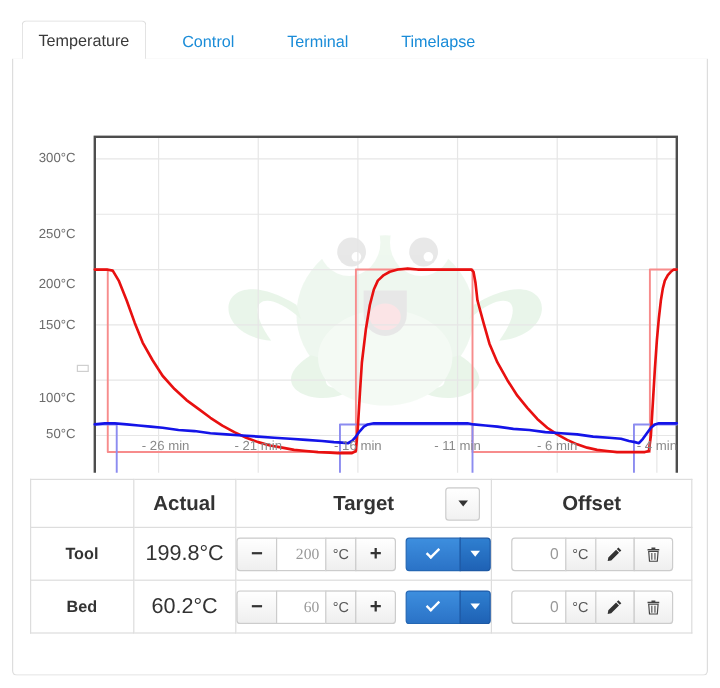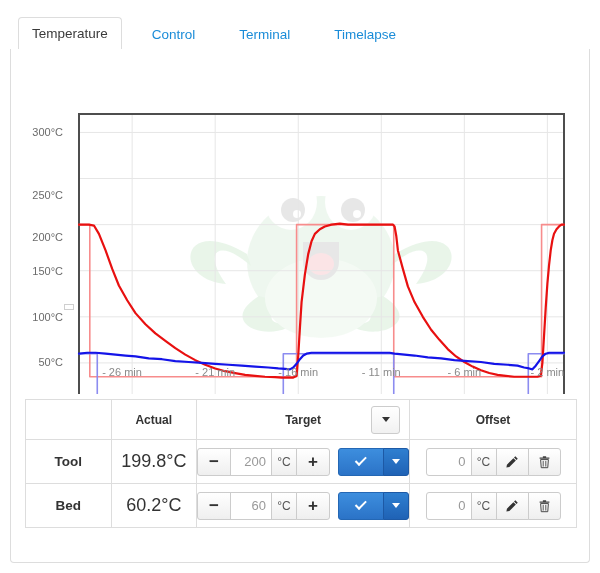--- a/index.html
+++ b/index.html
@@ -85,21 +85,21 @@
     width: 552px;
     border-collapse: collapse;
     font-size: 13px;
   }
   .temp-table th, .temp-table td {
     border: 1px solid #dddddd;
     padding: 0;
     vertical-align: middle;
   }
   .temp-table th {
-    height: 40px; font-weight: bold; color: #333333; font-size: 12px;
+    height: 40px; font-weight: bold; color: #333333; font-size: 17px;
     text-align: center; background: #ffffff;
   }
   .temp-table td { height: 44px; text-align: center; color: #333333; }
   .col-name { width: 93px; }
   .col-actual { width: 88px; }
   .col-target { width: 200px; }
   .col-offset { width: 171px; }
   .rowname { font-weight: bold; text-align: center; font-size: 13.5px; }
   .actualval { font-size: 18px; }
 
@@ -124,21 +124,21 @@
     width: 34px; height: 28px; border: 1px solid #cccccc;
     background: linear-gradient(#ffffff,#efefef);
     display: inline-flex; align-items: center; justify-content: center;
     font-size: 17px; font-weight: bold; color: #333333; cursor: pointer;
   }
   .minus { border-radius: 3px 0 0 3px; }
   .plus { border-radius: 0 3px 3px 0; }
   .numin {
     width: 42px; height: 28px; border: 1px solid #cccccc; background: #ffffff;
     text-align: right; padding: 0 5px; font-size: 13px; color: #999999;
-    font-family: Liberation Sans, sans-serif; outline: none;
+    font-family: Liberation Serif, serif; outline: none;
   }
   .unit {
     width: 26px; height: 28px; border: 1px solid #cccccc;
     background: linear-gradient(#ffffff,#efefef);
     display: inline-flex; align-items: center; justify-content: center;
     font-size: 12px; color: #555555;
   }
   .okbtn {
     width: 46px; height: 28px; background: linear-gradient(#3d8ede,#2b73c7);
     border: 1px solid #2467b4; border-radius: 3px 0 0 3px;
@@ -174,21 +174,21 @@
     <div class="tab"><span>Control</span></div>
     <div class="tab"><span>Terminal</span></div>
     <div class="tab"><span>Timelapse</span></div>
   </div>
 
   <div class="panel">
 
     <div class="chart-wrap">
       <div class="ylabels" id="ylabels">
           <div class="ylabel" style="top: 313px;">50°C</div>
-          <div class="ylabel" style="top: 268px;">100°C</div>
+          <div class="ylabel" style="top: 283px;">100°C</div>
           <div class="ylabel" style="top: 221.719px;">150°C</div>
           <div class="ylabel" style="top: 175.625px; margin-top: 12px;">200°C</div>
           <div class="ylabel" style="top: 129.531px; margin-top: 16px;">250°C</div>
           <div class="ylabel" style="top: 83.4375px;">300°C</div>
         </div>
       <svg class="chart-svg" id="chartsvg" width="580" height="345">
           <g opacity="0.30">
             <ellipse cx="310" cy="213" rx="74" ry="66" fill="#c9e7cb"></ellipse>
             <path d="M 236 205 C 170 165, 160 230, 215 235 C 190 200, 210 190, 240 217 Z" fill="#b7dfba"></path>
             <path d="M 384 205 C 450 165, 460 230, 405 235 C 430 200, 410 190, 380 217 Z" fill="#b7dfba"></path>
@@ -216,26 +216,26 @@
           <line x1="370.2945205479452" y1="65" x2="370.2945205479452" y2="360" stroke="#e6e6e6" stroke-width="1"></line>
           <line x1="453.3424657534246" y1="65" x2="453.3424657534246" y2="360" stroke="#e6e6e6" stroke-width="1"></line>
           <line x1="536.3904109589041" y1="65" x2="536.3904109589041" y2="360" stroke="#e6e6e6" stroke-width="1"></line>
           <rect x="68" y="65" width="485" height="295" fill="none" stroke="#4d4d4d" stroke-width="2"></rect>
           <path d="M68.00 175.63 L78.80 175.63 L78.80 327.73 L285.59 327.73 L285.59 175.63 L382.75 175.63 L382.75 327.73 L530.58 327.73 L530.58 175.63 L553.00 175.63" fill="none" stroke="#f78c8c" stroke-width="1.6" stroke-linejoin="round" stroke-linecap="round"></path>
           <path d="M68.00 304.69 L86.27 304.69 L86.27 358.16 L272.30 358.16 L272.30 304.69 L382.75 304.69 L382.75 358.16 L517.29 358.16 L517.29 304.69 L553.00 304.69" fill="none" stroke="#8c8cf0" stroke-width="1.6" stroke-linejoin="round" stroke-linecap="round"></path>
           <path d="M68.00 175.63 L77.97 175.63 L82.95 176.55 L87.93 184.84 L94.58 201.44 L101.22 219.88 L107.86 236.47 L116.17 251.22 L124.47 264.13 L134.44 275.19 L144.40 284.41 L154.37 291.78 L164.34 299.16 L174.30 305.61 L184.27 311.14 L194.23 315.75 L204.20 319.44 L214.16 322.20 L224.13 324.05 L234.10 325.89 L244.06 326.81 L254.03 327.73 L263.99 328.20 L270.64 328.66 L277.28 328.66 L282.26 328.66 L285.59 326.81 L287.25 306.53 L288.91 278.88 L290.57 253.06 L293.89 225.41 L297.21 205.13 L300.53 192.22 L303.86 184.84 L308.84 180.23 L313.82 177.47 L320.47 175.63 L328.77 174.70 L337.08 175.63 L353.68 175.63 L370.29 175.63 L378.60 175.63 L381.92 175.63 L383.58 177.47 L385.24 186.69 L386.90 201.44 L391.89 219.88 L396.87 237.39 L403.51 253.06 L411.82 267.81 L420.12 280.72 L428.43 290.86 L436.73 300.08 L445.04 307.45 L453.34 312.98 L461.65 317.59 L469.95 321.28 L478.26 324.05 L486.56 325.89 L494.87 326.81 L503.17 327.73 L511.48 327.73 L519.78 327.73 L526.42 327.73 L529.75 326.81 L531.41 313.91 L533.07 286.25 L534.73 258.59 L536.39 234.63 L538.05 216.19 L539.71 201.44 L541.37 191.30 L543.03 184.84 L545.53 180.23 L548.02 177.47 L550.51 175.63 L553.00 175.63" fill="none" stroke="#e81010" stroke-width="2.2" stroke-linejoin="round" stroke-linecap="round"></path>
           <path d="M68.00 304.69 L76.30 303.77 L84.61 303.77 L94.58 304.69 L104.54 305.61 L114.51 306.53 L124.47 307.45 L137.76 309.30 L151.05 310.22 L164.34 312.06 L177.62 312.98 L190.91 313.91 L204.20 314.83 L217.49 315.75 L230.77 316.67 L244.06 317.59 L257.35 318.52 L267.32 319.44 L273.96 319.90 L278.94 320.36 L282.26 318.52 L285.59 314.83 L288.91 310.22 L292.23 306.53 L295.55 304.69 L300.53 303.77 L307.18 303.77 L320.47 303.77 L337.08 303.77 L353.68 303.77 L370.29 303.77 L378.60 303.77 L383.58 304.69 L393.55 305.61 L403.51 306.53 L416.80 308.38 L430.09 309.30 L443.38 311.14 L456.66 312.06 L469.95 312.98 L483.24 314.83 L496.53 315.75 L506.49 316.67 L513.14 318.52 L518.12 319.44 L521.44 320.36 L524.76 316.67 L528.09 312.06 L531.41 307.45 L534.73 304.69 L538.05 303.77 L543.03 303.77 L548.02 303.77 L553.00 303.77" fill="none" stroke="#1414e8" stroke-width="2.2" stroke-linejoin="round" stroke-linecap="round"></path>
         </svg>
       <div class="xlabels" id="xlabels">
-          <div class="xlabel" style="left: 111px; top: 6px; text-align: center;">- 26 min</div>
+          <div class="xlabel" style="left: 127px; top: 6px; text-align: center;">- 26 min</div>
           <div class="xlabel" style="left: 204.199px; top: 6px;">- 21 min</div>
           <div class="xlabel" style="left: 287.247px; top: 6px;">- 16 min</div>
           <div class="xlabel" style="left: 370.295px; top: 6px;">- 11 min</div>
           <div class="xlabel" style="left: 453.342px; top: 6px;">- 6 min</div>
-          <div class="xlabel" style="left: 536.39px; top: 6px;">- 2 min</div>
+          <div class="xlabel" style="left: 536.39px; top: 6px;">- 4 min</div>
         </div>
 
       <div class="legend">
         <table>
           <tbody>
         </tbody>
           </table>
       </div>
     </div>
 

